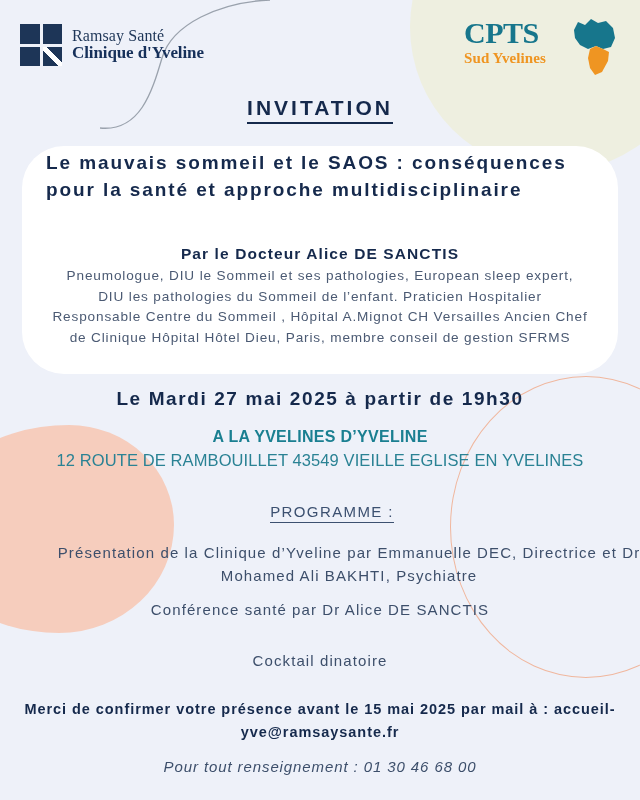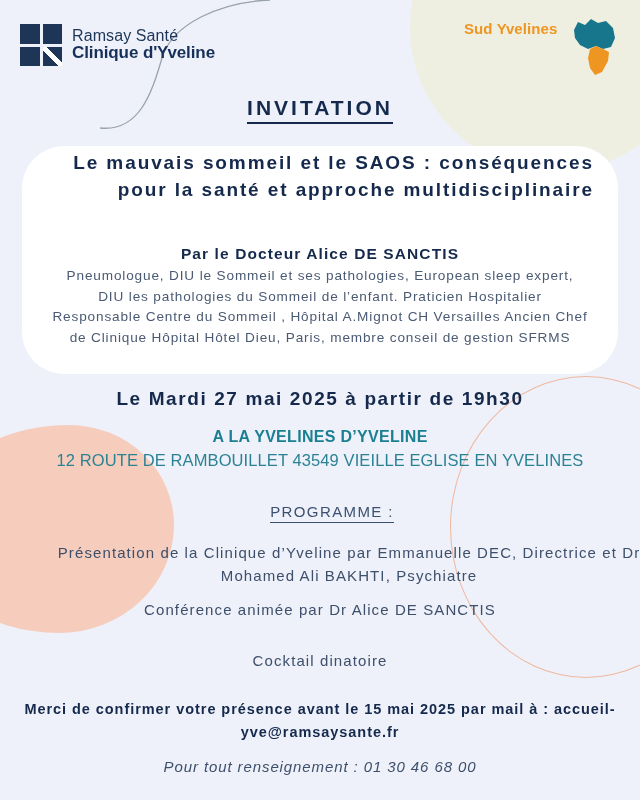--- a/index.html
+++ b/index.html
@@ -66,20 +66,21 @@
     z-index: 2;
   }
 
   
   .header {
     position: absolute;
     top: 0; left: 0;
     width: 640px;
     height: 96px;
     z-index: 4;
+    font-family: Liberation Serif, serif;
   }
   .ramsay-logo {
     position: absolute;
     left: 20px;
     top: 24px;
     display: flex;
     align-items: center;
     gap: 10px;
   }
   .ramsay-mark {
@@ -163,21 +164,21 @@
   .invitation span {
     border-bottom: 2px solid #15294c;
     padding-bottom: 3px;
   }
 
   .talk-title {
     position: absolute;
     top: 150px;
     left: 46px;
     width: 548px;
-    text-align: right;
+    text-align: left;
     font-size: 19px;
     font-weight: 700;
     color: #15294c;
     letter-spacing: 1.9px;
     line-height: 1.42;
   }
 
   .speaker-name {
     position: absolute;
     top: 245px;
@@ -331,20 +332,21 @@
         <div class="ramsay-line1">Ramsay Santé</div>
         <div class="ramsay-line2">Clinique d'Yveline</div>
       </div>
     </div>
 
     <div class="cpts-logo">
       <svg class="cpts-map" width="54" height="62" viewBox="0 0 54 62" fill="none">
         <path d="M10 14 L14 6 L21 9 L27 3 L34 7 L42 5 L49 12 L51 22 L47 31 L39 33 L32 30 L24 33 L16 29 L11 22 Z" fill="#17768c"></path>
         <path d="M32 30 L39 33 L45 36 L44 45 L38 56 L31 59 L26 52 L24 42 L26 33 Z" fill="#ef9522"></path>
       </svg>
+      <div class="cpts-word">CPTS</div>
       <div class="cpts-sub">Sud Yvelines</div>
     </div>
   </div>
 
   <div class="content">
 
     <div class="invitation">
       <span>INVITATION</span>
     </div>
 
@@ -359,21 +361,21 @@
     <div class="venue-name">A LA YVELINES D’YVELINE</div>
 
     <div class="venue-addr">12 ROUTE DE RAMBOUILLET 43549 VIEILLE EGLISE EN YVELINES</div>
 
     <div class="programme-head">
       <span>PROGRAMME :</span>
     </div>
 
     <div class="prog-block-1">Présentation de la Clinique d’Yveline par Emmanuelle DEC, Directrice et Dr Mohamed Ali BAKHTI, Psychiatre</div>
 
-    <div class="prog-block-2">Conférence animée par Dr Alice DE SANCTIS</div>
+    <div class="prog-block-2">Conférence santé par Dr Alice DE SANCTIS</div>
 
     <div class="prog-block-3">Cocktail dinatoire</div>
 
     <div class="rsvp">Merci de confirmer votre présence avant le 15 mai 2025 par mail à : accueil-yve@ramsaysante.fr</div>
 
     <div class="info-line">Pour tout renseignement : 01 30 46 68 00</div>
 
   </div>
 </div>
 

